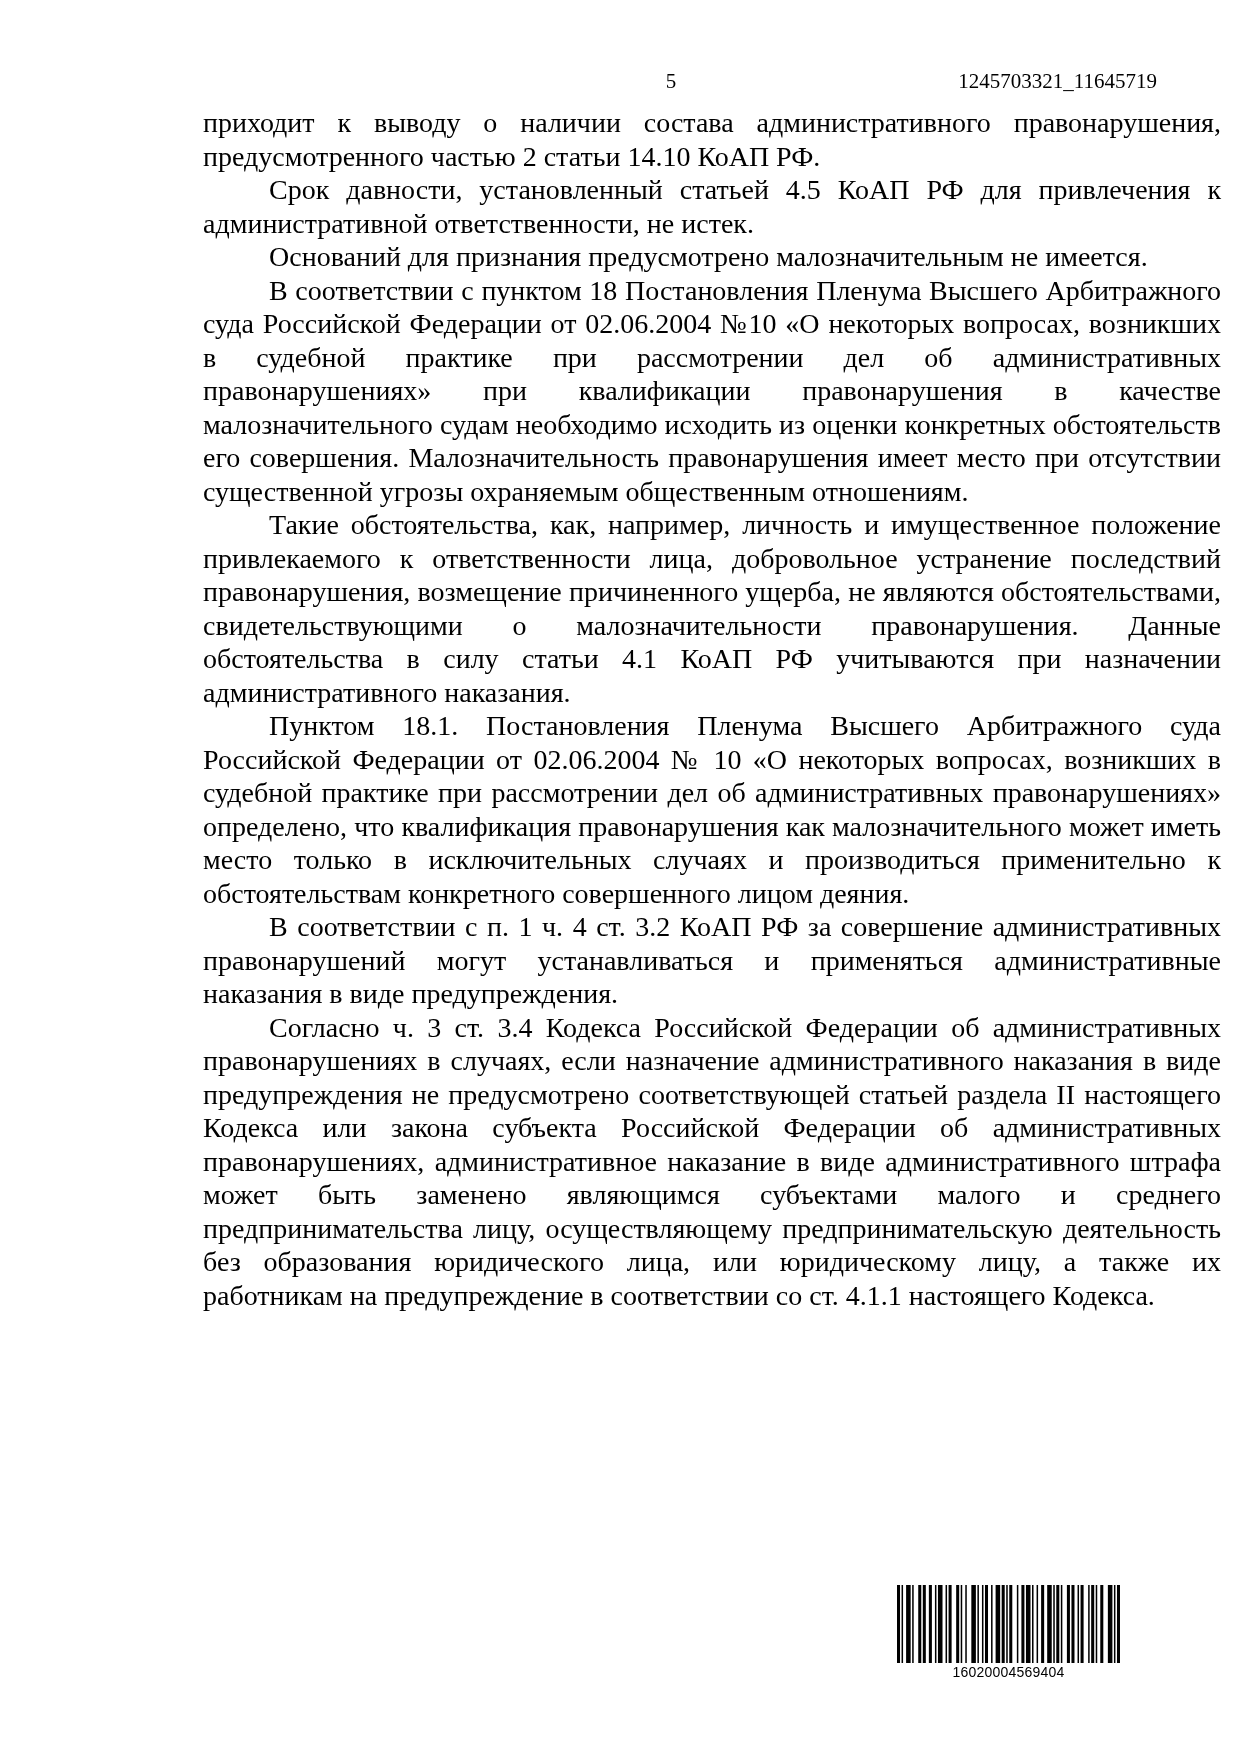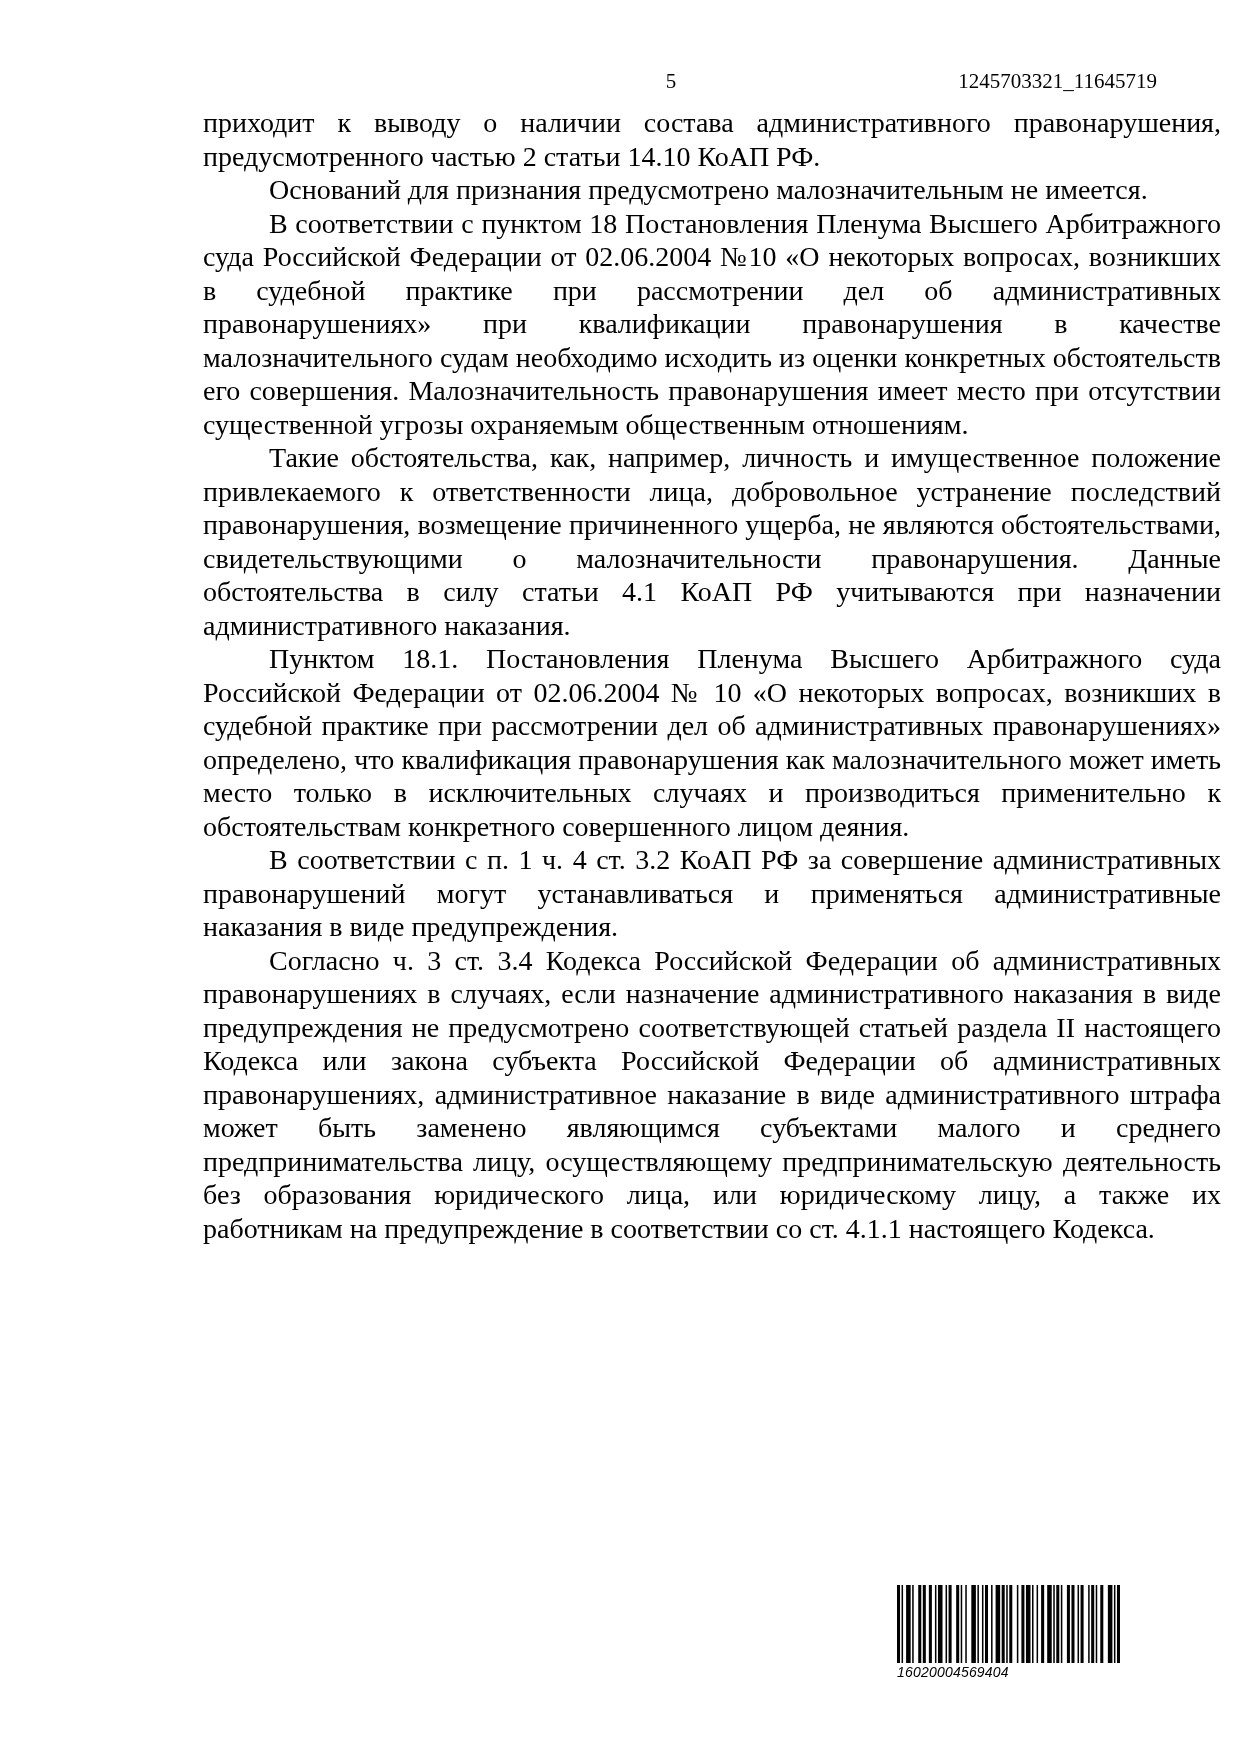--- a/index.html
+++ b/index.html
@@ -45,22 +45,22 @@
     line-height: 33.5px;
     text-align: justify;
     margin-left: 41px;
   }
   .para { text-indent: 66px; }
   .para.no-indent { text-indent: 0; }
   .barcode-wrap {
     position: absolute;
     left: 897px;
     top: 1585px;
-    width: 204px;
-    font-style: italic;
+    width: 223px;
+    text-align: center;
   }
   .barcode-svg {
     display: block;
     width: 223px;
     height: 78px;
   }
   .barcode-svg rect { fill: #000000; }
   .barcode-value {
     margin-top: 1px;
     font-family: "Liberation Sans", "DejaVu Sans", sans-serif;
@@ -75,20 +75,21 @@
 
 <div class="page">
 
   <div class="header">
     <div class="page-number">5</div>
     <div class="doc-id">1245703321_11645719</div>
   </div>
 
   <div class="body-text">
     <p class="para no-indent">приходит к выводу о наличии состава административного правонарушения, предусмотренного частью 2 статьи 14.10 КоАП РФ.</p>
+    <p class="para">Срок давности, установленный статьей 4.5 КоАП РФ для привлечения к административной ответственности, не истек.</p>
     <p class="para">Оснований для признания предусмотрено малозначительным не имеется.</p>
     <p class="para">В соответствии с пунктом 18 Постановления Пленума Высшего Арбитражного суда Российской Федерации от 02.06.2004 №10 «О некоторых вопросах, возникших в судебной практике при рассмотрении дел об административных правонарушениях» при квалификации правонарушения в качестве малозначительного судам необходимо исходить из оценки конкретных обстоятельств его совершения. Малозначительность правонарушения имеет место при отсутствии существенной угрозы охраняемым общественным отношениям.</p>
     <p class="para">Такие обстоятельства, как, например, личность и имущественное положение привлекаемого к ответственности лица, добровольное устранение последствий правонарушения, возмещение причиненного ущерба, не являются обстоятельствами, свидетельствующими о малозначительности правонарушения. Данные обстоятельства в силу статьи 4.1 КоАП РФ учитываются при назначении административного наказания.</p>
     <p class="para">Пунктом 18.1. Постановления Пленума Высшего Арбитражного суда Российской Федерации от 02.06.2004 № 10 «О некоторых вопросах, возникших в судебной практике при рассмотрении дел об административных правонарушениях» определено, что квалификация правонарушения как малозначительного может иметь место только в исключительных случаях и производиться применительно к обстоятельствам конкретного совершенного лицом деяния.</p>
     <p class="para">В соответствии с п. 1 ч. 4 ст. 3.2 КоАП РФ за совершение административных правонарушений могут устанавливаться и применяться административные наказания в виде предупреждения.</p>
     <p class="para">Согласно ч. 3 ст. 3.4 Кодекса Российской Федерации об административных правонарушениях в случаях, если назначение административного наказания в виде предупреждения не предусмотрено соответствующей статьей раздела II настоящего Кодекса или закона субъекта Российской Федерации об административных правонарушениях, административное наказание в виде административного штрафа может быть заменено являющимся субъектами малого и среднего предпринимательства лицу, осуществляющему предпринимательскую деятельность без образования юридического лица, или юридическому лицу, а также их работникам на предупреждение в соответствии со ст. 4.1.1 настоящего Кодекса.</p>
   </div>
 
   <div class="barcode-wrap">
     <svg id="barcode-svg" class="barcode-svg" preserveAspectRatio="none" xmlns="http://www.w3.org/2000/svg" viewBox="0 0 147 78">

